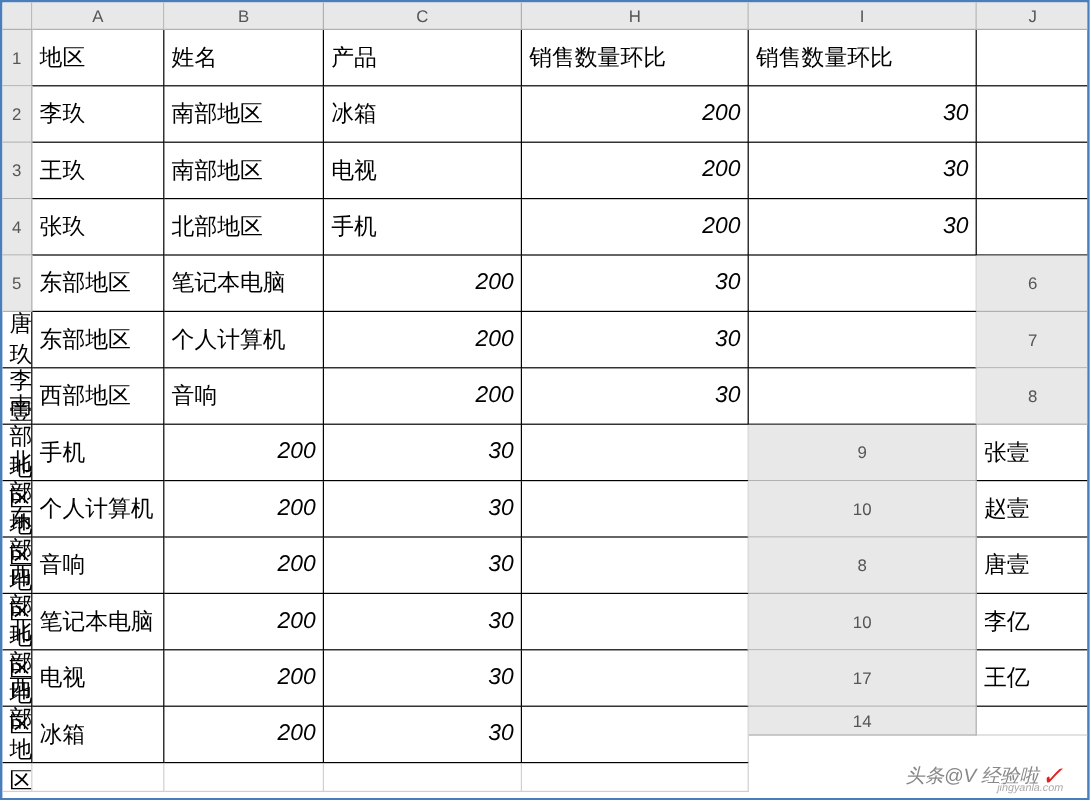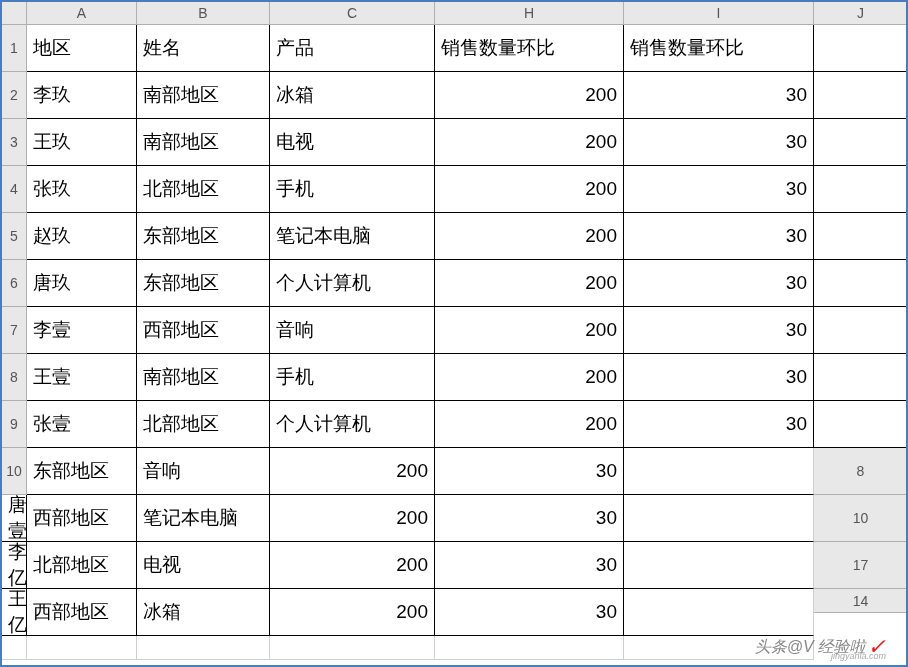--- a/index.html
+++ b/index.html
@@ -63,20 +63,21 @@
       font-size: 19px;
     }
     .cell.last {
       border-right: 1px solid #d0d0d0;
     }
     .cell.short {
       height: 24px;
     }
     .cell.num {
       justify-content: flex-end;
+      font-style: italic;
     }
     .cell.empty {
       border-right: 1px solid #d0d0d0;
       border-bottom: 1px solid #d0d0d0;
     }
     .watermark {
       position: absolute;
       bottom: 5px;
       right: 20px;
       font-size: 16px;
@@ -130,21 +131,20 @@
 
   <div class="row-header">4</div>
   <div class="cell">张玖</div>
   <div class="cell">北部地区</div>
   <div class="cell">手机</div>
   <div class="cell num">200</div>
   <div class="cell num">30</div>
   <div class="cell last"></div>
 
   <div class="row-header">5</div>
-  <div class="cell">赵玖</div>
   <div class="cell">东部地区</div>
   <div class="cell">笔记本电脑</div>
   <div class="cell num">200</div>
   <div class="cell num">30</div>
   <div class="cell last"></div>
 
   <div class="row-header">6</div>
   <div class="cell">唐玖</div>
   <div class="cell">东部地区</div>
   <div class="cell">个人计算机</div>
@@ -154,36 +154,36 @@
 
   <div class="row-header">7</div>
   <div class="cell">李壹</div>
   <div class="cell">西部地区</div>
   <div class="cell">音响</div>
   <div class="cell num">200</div>
   <div class="cell num">30</div>
   <div class="cell last"></div>
 
   <div class="row-header">8</div>
-  <div class="cell">王壹</div>
   <div class="cell">南部地区</div>
   <div class="cell">手机</div>
   <div class="cell num">200</div>
   <div class="cell num">30</div>
   <div class="cell last"></div>
 
   <div class="row-header">9</div>
   <div class="cell">张壹</div>
   <div class="cell">北部地区</div>
   <div class="cell">个人计算机</div>
   <div class="cell num">200</div>
   <div class="cell num">30</div>
   <div class="cell last"></div>
 
   <div class="row-header">10</div>
+  <div class="cell">赵壹</div>
   <div class="cell">东部地区</div>
   <div class="cell">音响</div>
   <div class="cell num">200</div>
   <div class="cell num">30</div>
   <div class="cell last"></div>
 
   <div class="row-header">8</div>
   <div class="cell">唐壹</div>
   <div class="cell">西部地区</div>
   <div class="cell">笔记本电脑</div>

